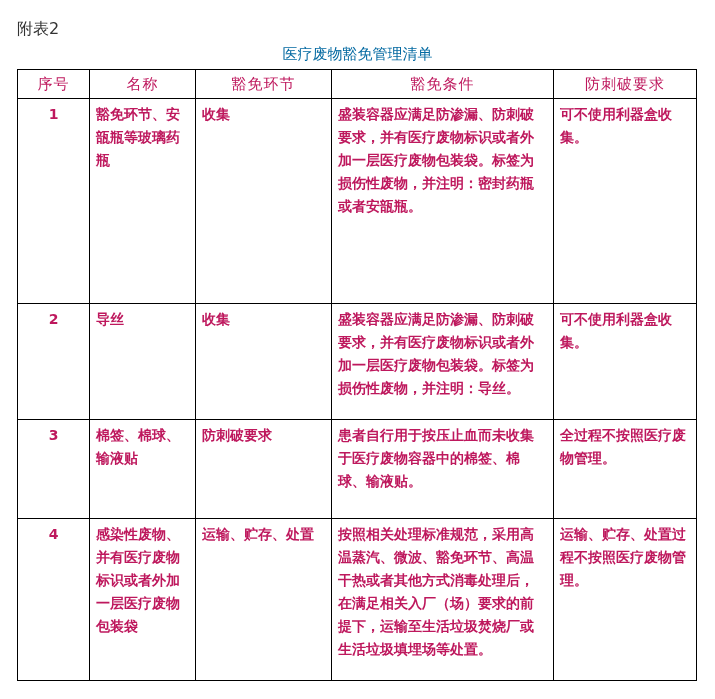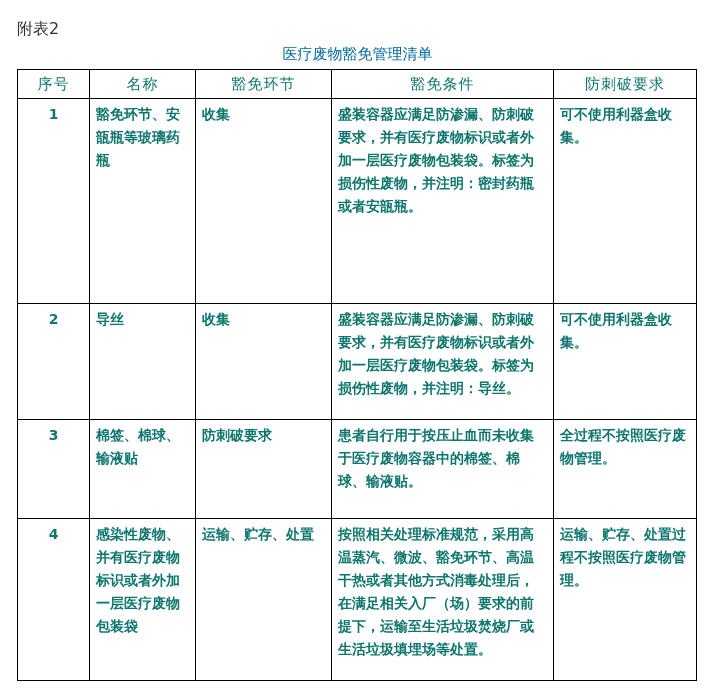--- a/index.html
+++ b/index.html
@@ -21,21 +21,21 @@
     border-collapse: collapse; table-layout: fixed;
     width: 679px;
   }
   table.list th, table.list td {
     border: 1.5px solid #000;
     vertical-align: top;
     font-size: 14px;
     line-height: 23px;
     padding: 0 6px;
     font-weight: bold;
-    color: #0f766e;
+    color: #be185d;
     word-break: break-all;
   }
   table.list th {
     height: 28px; vertical-align: middle; text-align: center;
     font-weight: normal; font-size: 15px; letter-spacing: 1px;
   }
   table.list td { padding-top: 4px; }
   td.num { text-align: center; }
   tr.r1 td { height: 200px; }
   tr.r2 td { height: 111px; }

